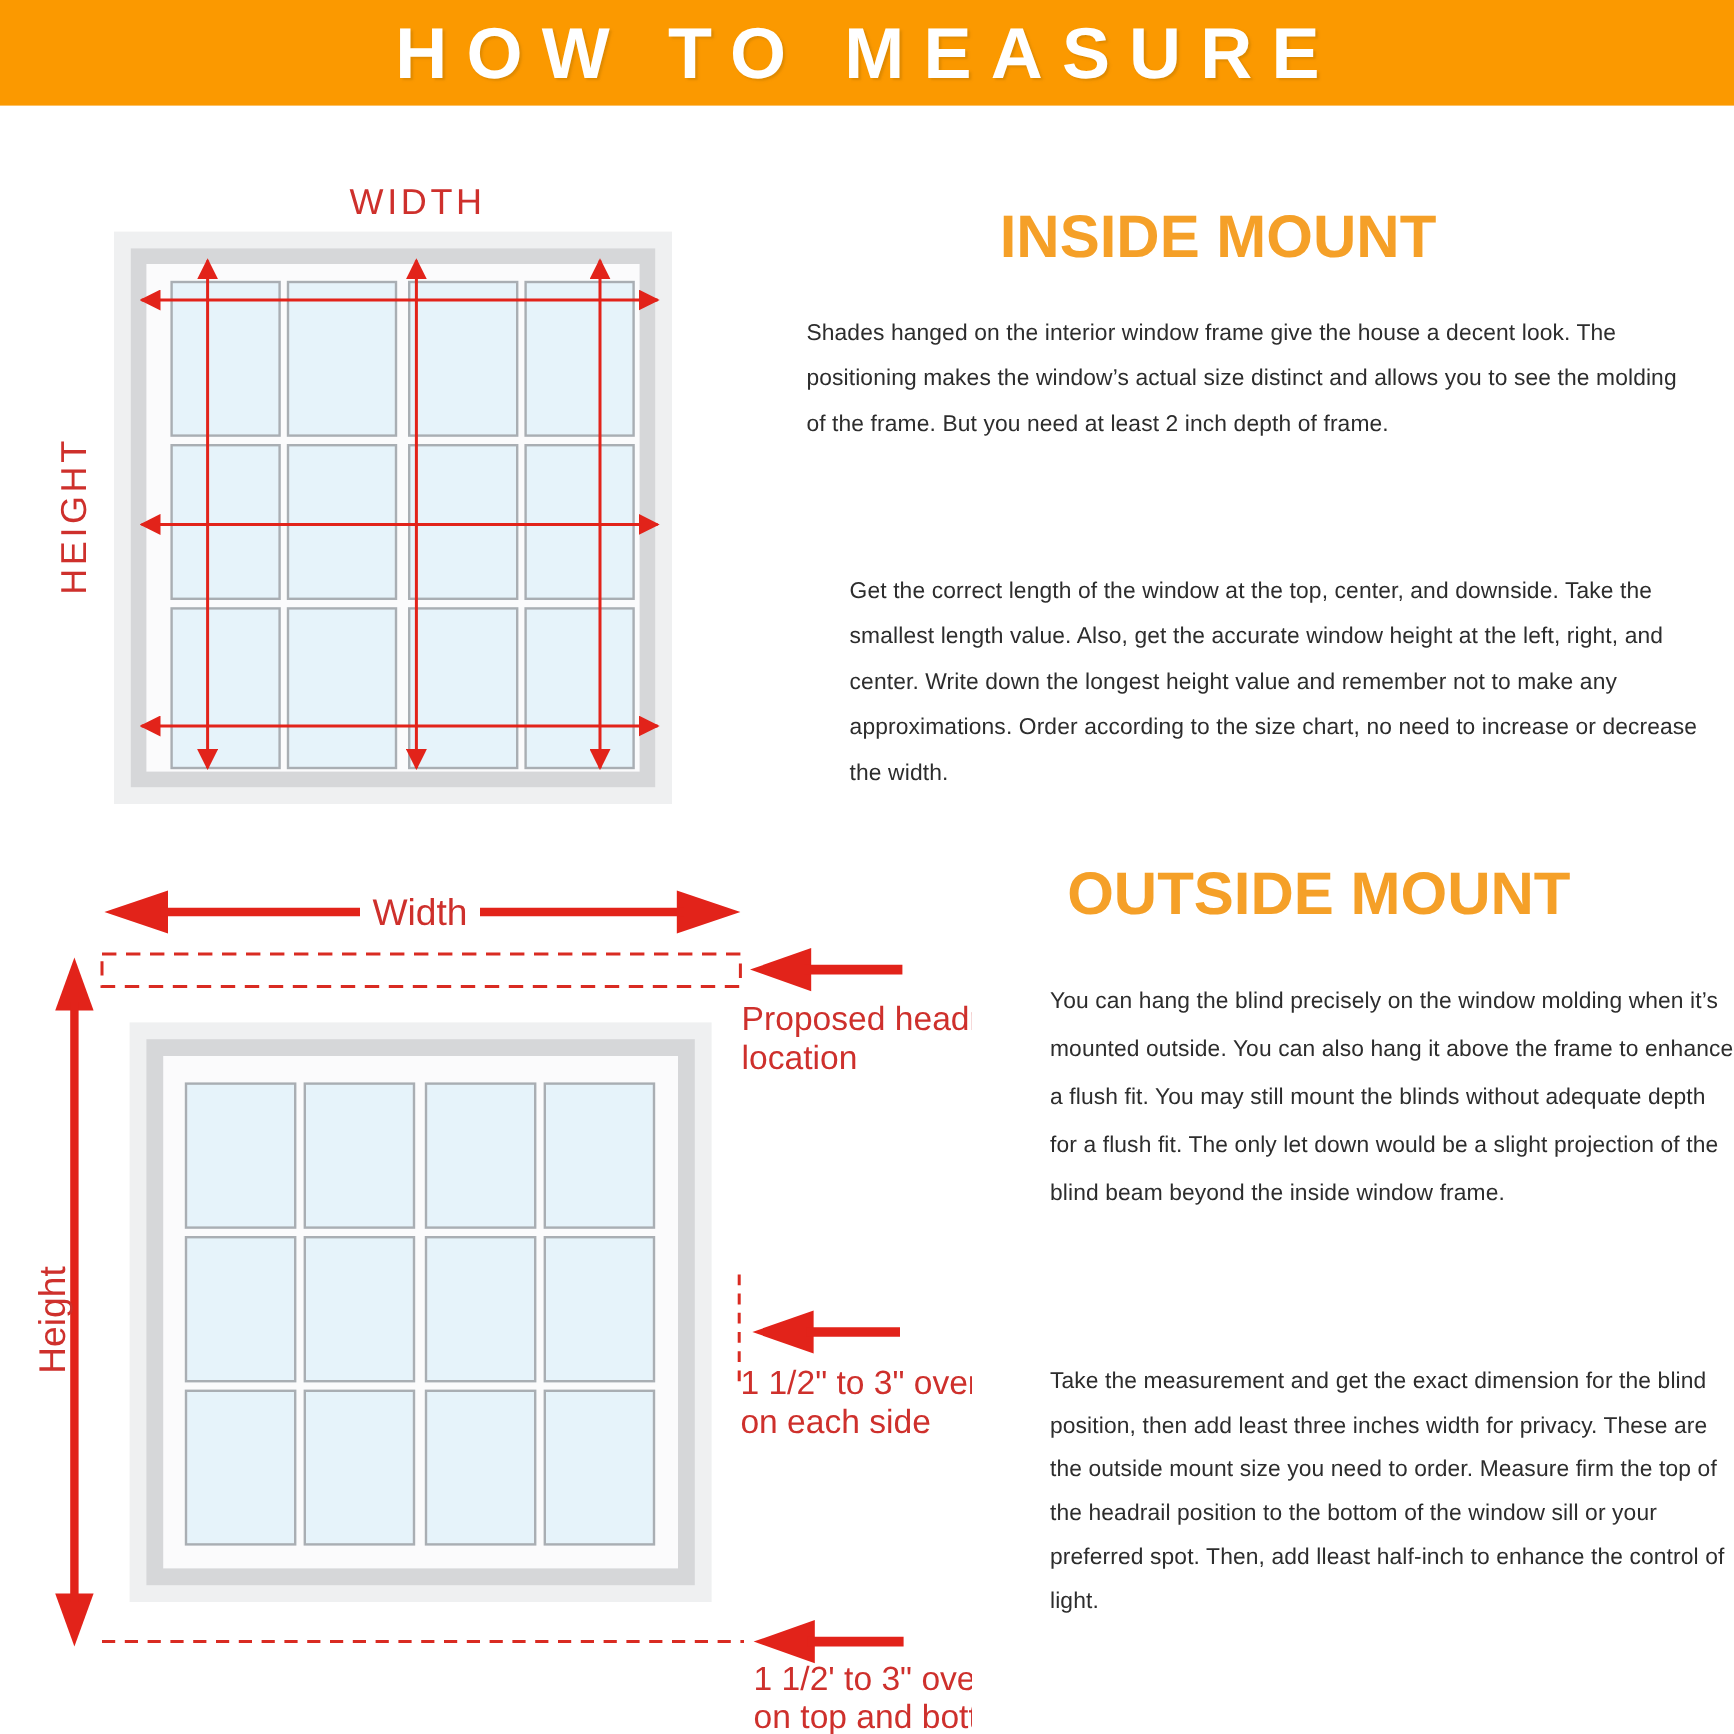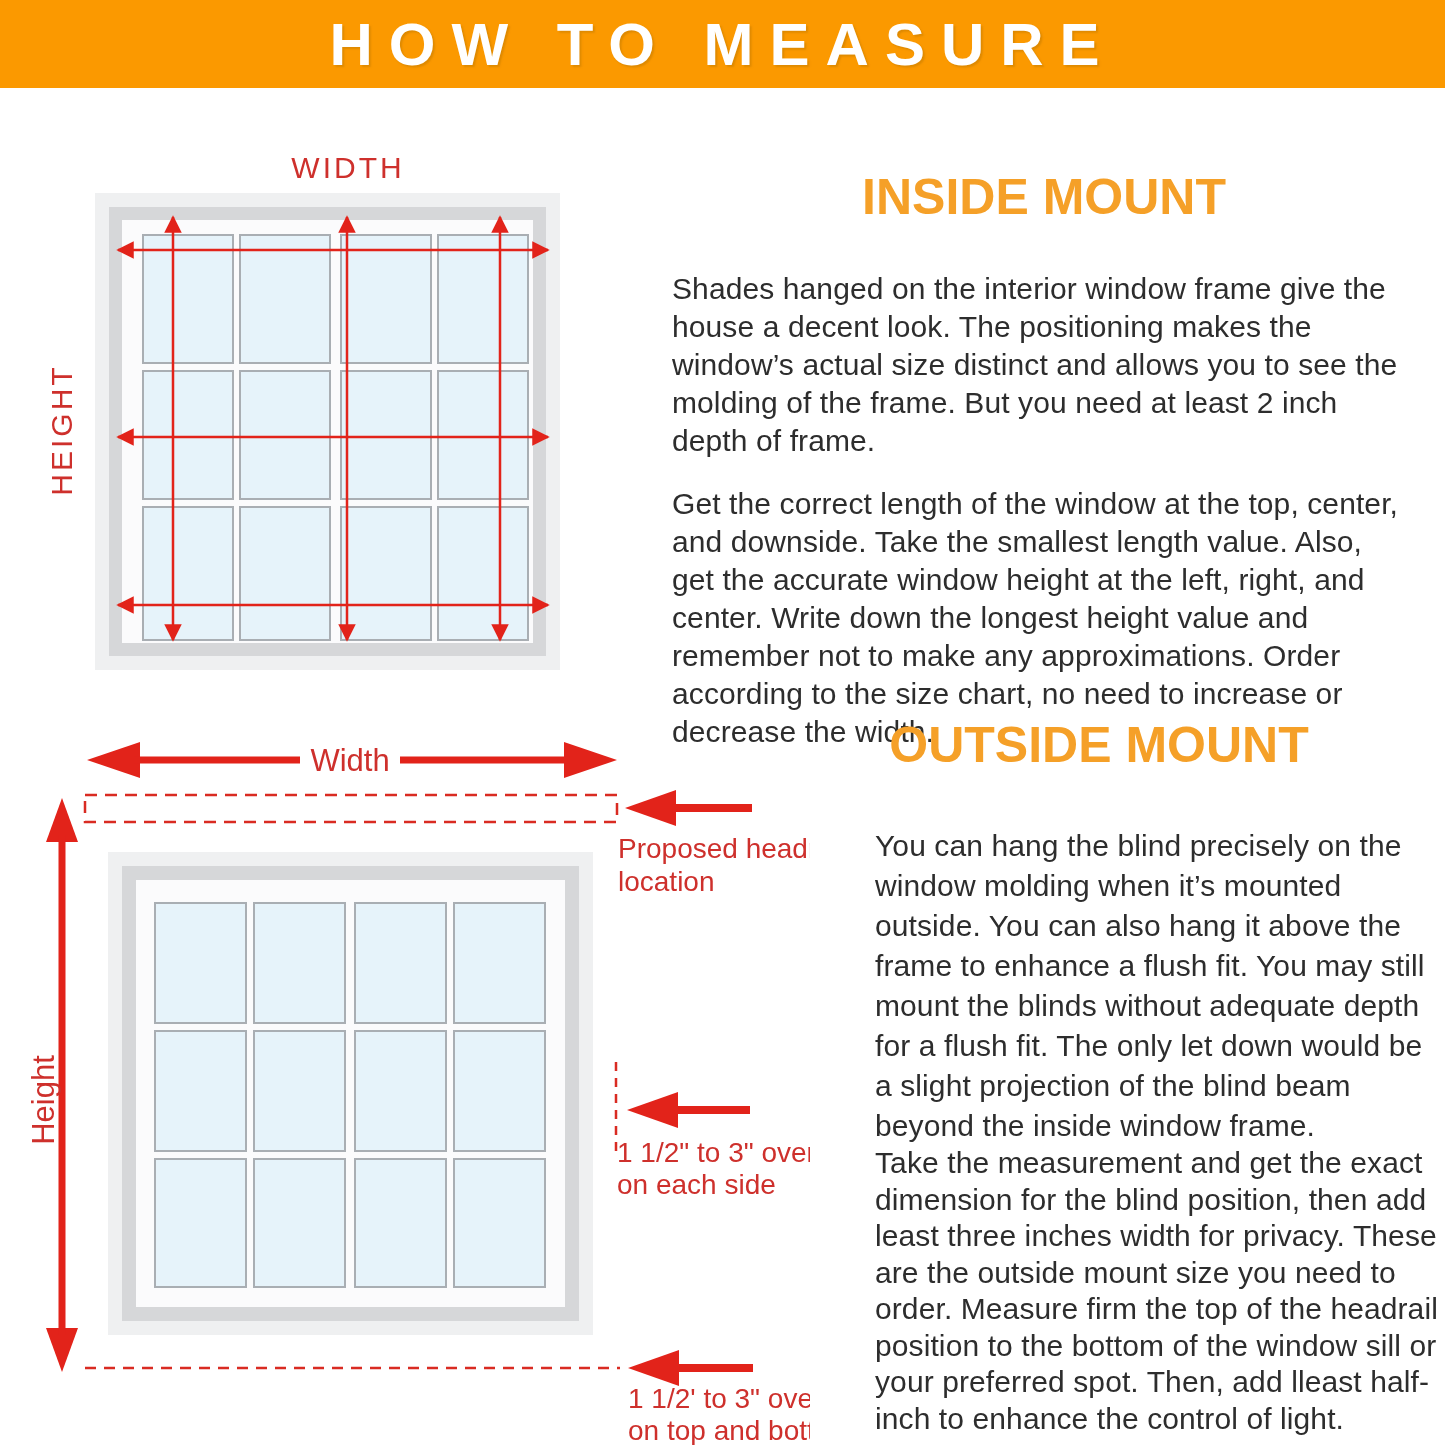--- a/index.html
+++ b/index.html
@@ -12,28 +12,28 @@
     display:flex;align-items:center;justify-content:center;
   }
   .banner h1{
     margin:4px;color:#ffffff;font-size:60px;font-weight:bold;letter-spacing:16px;
     text-shadow:2px 2px 2px rgba(170,110,0,0.35);white-space:nowrap;
   }
   .mount-heading{
     position:absolute;color:#F5A028;font-weight:bold;font-size:50px;
     line-height:58px;text-align:center;letter-spacing:0px;white-space:nowrap;
   }
-  #inside-heading{top:168px;left:654px;width:780px;text-align:center;}
+  #inside-heading{top:168px;left:625px;width:780px;text-align:center;}
   #outside-heading{top:716px;left:814px;width:570px;}
   .para{
-    position:absolute;color:#2d2d2d;font-size:30px;line-height:38px;
+    position:absolute;color:#2d2d2d;font-size:19px;line-height:38px;
     letter-spacing:0.1px;text-align:left;
   }
   #p1{top:240px;left:672px;width:732px;}
-  #p2{top:455px;left:672px;width:732px;}
+  #p2{top:455px;left:708px;width:732px;}
   #op1{top:796px;left:875px;width:572px;line-height:40px;}
   #op2{top:1115px;left:875px;width:572px;line-height:36.5px;}
   svg{position:absolute;display:block;}
   #diagram-top{top:130px;left:0;}
   #diagram-bottom{top:700px;left:0;}
   .frame-outer{fill:#EFF0F1;}
   .frame-mid{fill:#D6D7D9;}
   .frame-inner{fill:#FBFBFC;}
   .pane{fill:#E6F3FA;stroke:#A9AEB3;stroke-width:2;}
   .mline{stroke:#E2231A;stroke-width:2.5;fill:none;}

